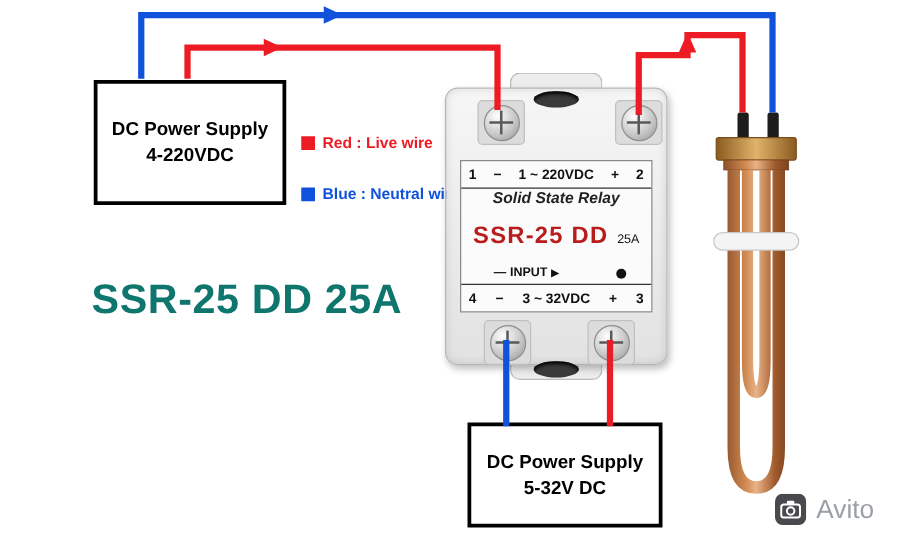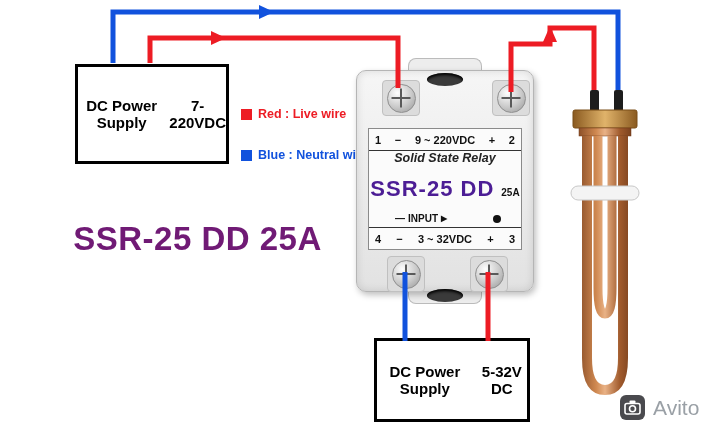--- a/index.html
+++ b/index.html
@@ -1,36 +1,36 @@
 <!DOCTYPE html>
 <html><head>
 <meta charset="utf-8">
 <style>
   html,body{margin:0;padding:0;}
   body{font-family:"Liberation Sans", sans-serif;}
   #canvas{position:relative;width:720px;height:445px;background:#ffffff;overflow:hidden;}
 
   
-  .supply-box{position:absolute;background:#fff;border:3px solid #000;display:flex;flex-direction:row;
+  .supply-box{position:absolute;background:#fff;border:3px solid #000;display:flex;flex-direction:column;
     justify-content:center;align-items:center;gap:4px;font-weight:bold;font-size:15px;color:#000;text-align:center;z-index:2;}
   #top-supply{left:75px;top:64px;width:148px;height:94px;}
   #bottom-supply{left:374px;top:338px;width:150px;height:78px;}
 
   
   #legend{position:absolute;left:241px;top:80px;z-index:2;}
   .legend-row{display:flex;align-items:center;margin-bottom:10px;font-size:12.5px;font-weight:bold;margin-top:27px;}
   .swatch{width:11px;height:11px;margin-right:6px;display:inline-block;}
   .swatch.red{background:#ed1c24;}
   .swatch.blue{background:#1152dd;}
   .legend-red{color:#ed1c24;}
   .legend-blue{color:#1152dd;}
 
   
   #big-title{position:absolute;left:55px;top:220px;width:285px;text-align:center;font-size:33px;font-weight:800;
-    color:#701a75;letter-spacing:0.5px;z-index:2;}
+    color:#0f766e;letter-spacing:0.5px;z-index:2;}
   #specs{position:absolute;left:70px;top:289px;width:258px;text-align:center;color:#e22531;font-size:15px;line-height:25px;z-index:2;}
 
   
   #relay{position:absolute;left:356px;top:58px;width:178px;height:246px;z-index:2;}
   .relay-body{position:absolute;left:0;right:0;top:12px;bottom:12px;background:linear-gradient(#f6f6f6,#e2e2e2);
     border:1px solid #b5b5b5;border-radius:10px;box-shadow:inset 0 0 8px rgba(0,0,0,.12),2px 3px 6px rgba(0,0,0,.25);}
   .tab{position:absolute;left:50%;transform:translateX(-50%);width:72px;height:16px;background:#ededed;border:1px solid #bbb;}
   .tab.top{top:0;border-radius:8px 8px 0 0;border-bottom:none;}
   .tab.bottom{bottom:0;border-radius:0 0 8px 8px;border-top:none;}
   .hole{position:absolute;left:50%;transform:translateX(-50%);width:36px;height:13px;background:#3a3a3a;border-radius:50%;
@@ -49,22 +49,22 @@
   #pad-br{left:114px;top:198px;} #screw-br{left:118.5px;top:201.5px;}
 
   .label-plate{position:absolute;left:12px;top:70px;width:154px;height:122px;background:#fbfbfb;border:1px solid #8a8a8a;
     display:flex;flex-direction:column;box-sizing:border-box;}
   .t-row{display:flex;justify-content:space-between;align-items:center;padding:0 6px;height:21px;font-size:11px;font-weight:bold;color:#111;}
   .t-row.top{border-bottom:1px solid #333;}
   .t-row.bottom{border-top:1px solid #333;}
   .plate-mid{flex:1;display:flex;flex-direction:column;justify-content:space-between;align-items:center;gap:3px;padding-bottom:3px;}
   .brand{font-size:12.5px;font-weight:bold;color:#222;font-style:italic;}
   .model-row{display:flex;align-items:baseline;gap:7px;}
-  .model{font-size:22px;font-weight:800;letter-spacing:1px;color:#4c1d95;}
-  .amp{font-size:10px;font-weight:bold;color:#111;}
+  .model{font-size:19px;font-weight:800;letter-spacing:1px;color:#b91c1c;}
+  .amp{font-size:10px;font-weight:normal;color:#111;}
   .input-row{display:flex;align-items:center;width:100%;padding:0 10px 0 26px;box-sizing:border-box;font-size:10px;font-weight:bold;color:#111;gap:3px;}
   .led-dot{width:8px;height:8px;border-radius:50%;background:#111;margin-left:auto;margin-right:10px;}
   .input-arrow{font-size:8px;}
 
   
   #wires{position:absolute;left:0;top:0;z-index:5;pointer-events:none;}
 
   
   #heater{position:absolute;left:565px;top:88px;z-index:2;}
 
@@ -73,21 +73,21 @@
   #cam-box{width:25px;height:25px;}
   #wm-text{margin-left:8px;font-size:21px;color:#9aa0a6;font-weight:500;}
 </style>
 </head>
 <body>
 
 <div id="canvas">
 
   <div class="supply-box" id="top-supply">
     <div>DC Power Supply</div>
-    <div>7-220VDC</div>
+    <div>4-220VDC</div>
   </div>
 
   <div id="legend">
     <div class="legend-row legend-red">
       <span class="swatch red"></span>
       <span>Red : Live wire</span>
     </div>
     <div class="legend-row legend-blue">
       <span class="swatch blue"></span>
       <span>Blue : Neutral wire</span>
@@ -109,21 +109,21 @@
     <div class="pad" id="pad-br"></div>
     <div class="screw" id="screw-tl"></div>
     <div class="screw" id="screw-tr"></div>
     <div class="screw" id="screw-bl"></div>
     <div class="screw" id="screw-br"></div>
 
     <div class="label-plate">
       <div class="t-row top">
         <span>1</span>
         <span>−</span>
-        <span>9 ~ 220VDC</span>
+        <span>1 ~ 220VDC</span>
         <span>+</span>
         <span>2</span>
       </div>
       <div class="plate-mid">
         <div class="brand">Solid State Relay</div>
         <div class="model-row">
           <span class="model">SSR-25 DD</span>
           <span class="amp">25A</span>
         </div>
         <div class="input-row">

